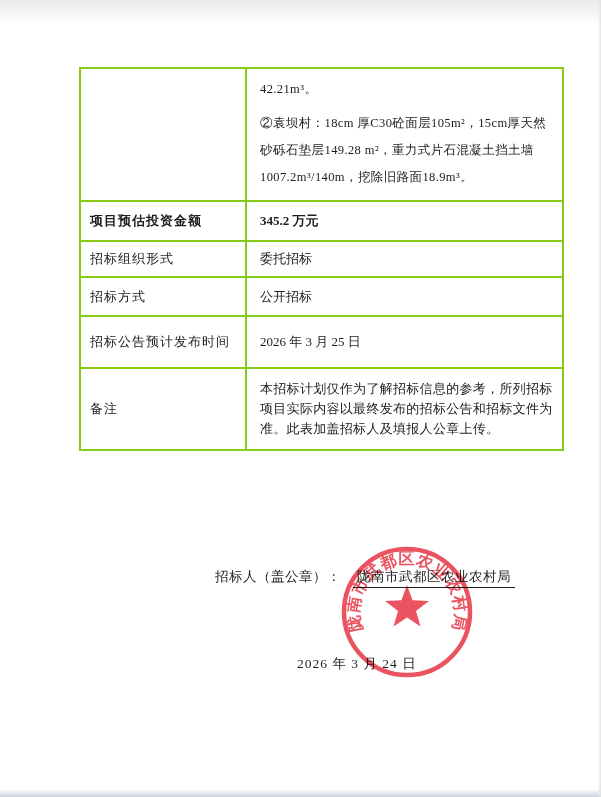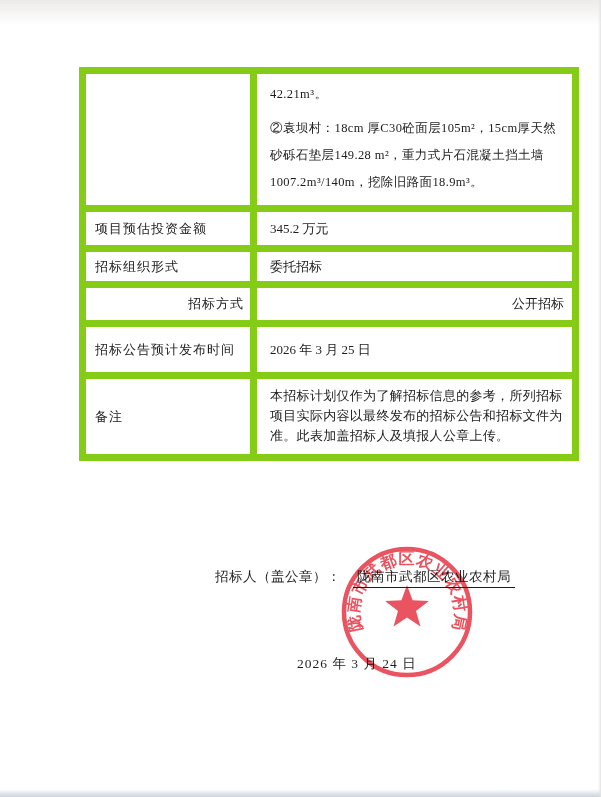--- a/index.html
+++ b/index.html
@@ -39,39 +39,39 @@
   }
   table.doc-table {
     position: absolute;
     left: 79px;
     top: 67px;
     width: 443px;
     border-collapse: collapse;
     table-layout: fixed;
   }
   table.doc-table td {
-    border: 7px solid #84cc16;
+    border: 2px solid #84cc16;
     vertical-align: middle;
     font-size: 13px;
     color: #1d1d1d;
   }
   td.cell-label {
     width: 149px;
     padding: 2px 6px 2px 9px;
     letter-spacing: 1px;
   }
   td.cell-value {
     width: 294px;
     padding: 2px 8px 2px 13px;
   }
   tr.row-desc  { height: 130px; }
   tr.row-type  { height: 38px; }
-  tr.row-money { height: 40px; }
+  tr.row-money { height: 40px; font-weight: bold; }
   tr.row-org   { height: 36px; }
-  tr.row-mode  { height: 39px; text-align: right; }
+  tr.row-mode  { height: 39px; }
   tr.row-pub1  { height: 52px; }
   tr.row-pub2  { height: 49px; }
   tr.row-note  { height: 82px; }
   td.cell-desc {
     vertical-align: top;
     padding-top: 7px;
   }
   td.cell-desc p {
     margin: 0 0 7px 0;
     font-size: 12.5px;

